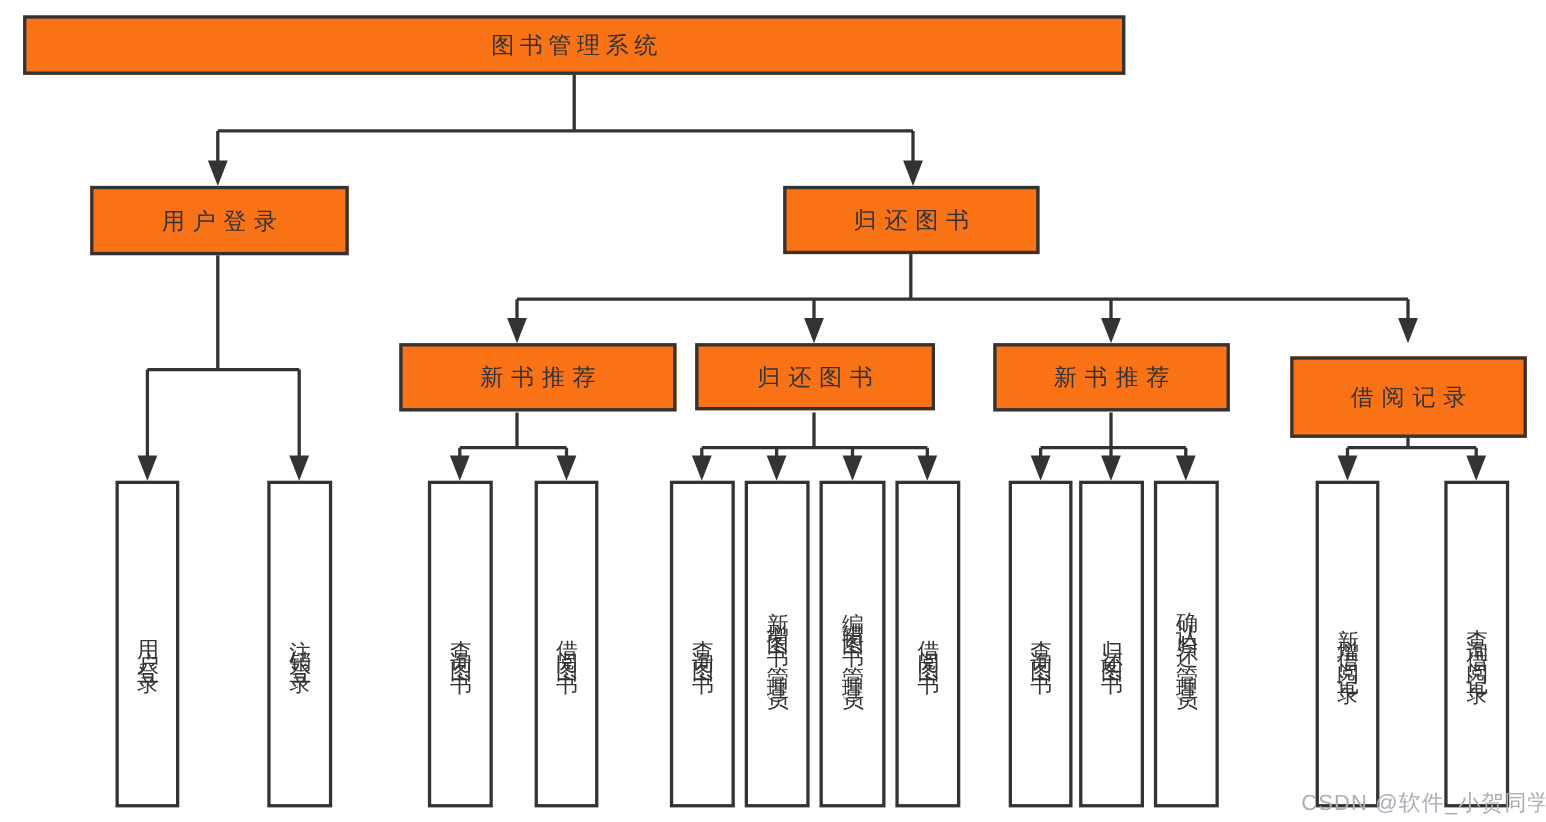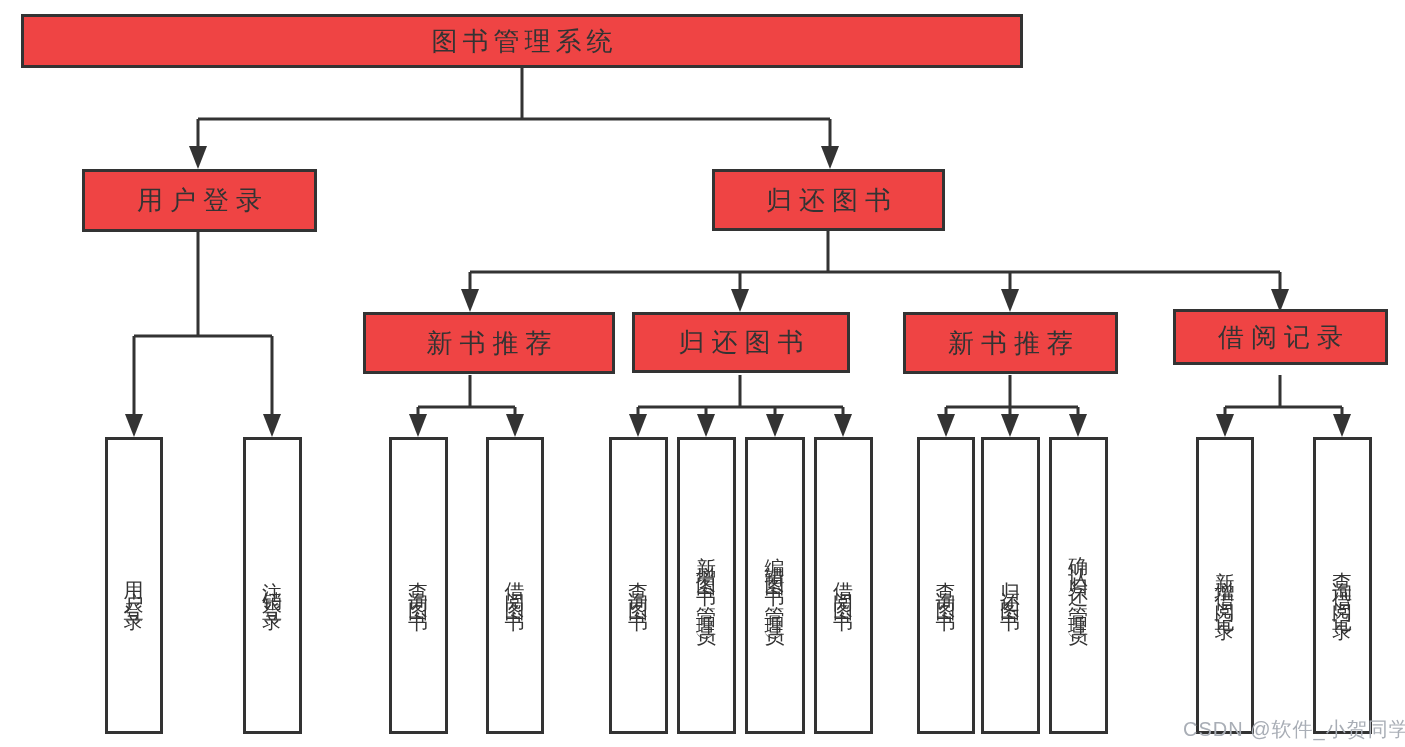--- a/index.html
+++ b/index.html
@@ -9,23 +9,23 @@
     background:#ffffff;
     font-family:"Liberation Sans","DejaVu Sans",sans-serif;
     color:#333333;
     overflow:hidden;
   }
   .wires{position:absolute;left:0;top:0;width:1405px;height:747px;}
   .node{
     position:absolute;
     box-sizing:border-box;
     border:3px solid #333333;
-    background:#ef4444;
+    background:#f97316;
     display:flex;align-items:center;justify-content:center;
-    font-size:26px;
+    font-size:21px;
     letter-spacing:7px;
     text-indent:7px;
     white-space:nowrap;
     font-family:Liberation Serif, serif;
   }
   .node.root{letter-spacing:5px;text-indent:5px;}
   .leaf{
     position:absolute;
     box-sizing:border-box;
     border:3px solid #333333;
@@ -96,21 +96,21 @@
   </svg>
 
   <div class="node root" style="left:21px;top:14px;width:1002px;height:54px">图书管理系统</div>
 
   <div class="node" style="left:82px;top:169px;width:235px;height:63px">用户登录</div>
   <div class="node" style="left:712px;top:169px;width:233px;height:62px">归还图书</div>
 
   <div class="node" style="left:363px;top:312px;width:252px;height:62px">新书推荐</div>
   <div class="node" style="left:632px;top:312px;width:218px;height:61px">归还图书</div>
   <div class="node" style="left:903px;top:312px;width:215px;height:62px">新书推荐</div>
-  <div class="node" style="left:1173px;top:309px;width:215px;height:56px">借阅记录</div>
+  <div class="node" style="left:1173px;top:324px;width:215px;height:74px">借阅记录</div>
 
   <div class="leaf" style="left:105px;width:58px">
     <span class="vtext">用户登录</span>
   </div>
   <div class="leaf" style="left:243px;width:59px">
     <span class="vtext">注销登录</span>
   </div>
 
   <div class="leaf" style="left:389px;width:59px">
     <span class="vtext">查询图书</span>

